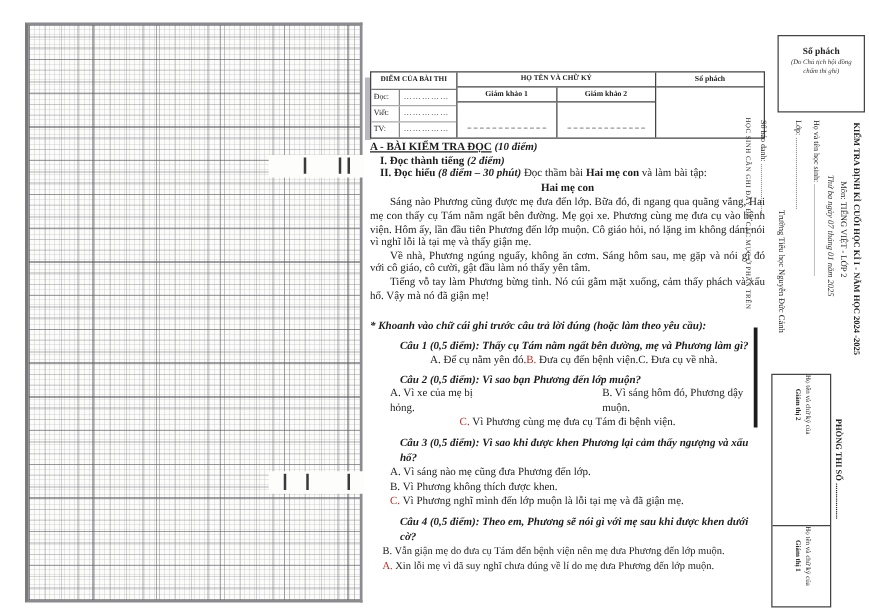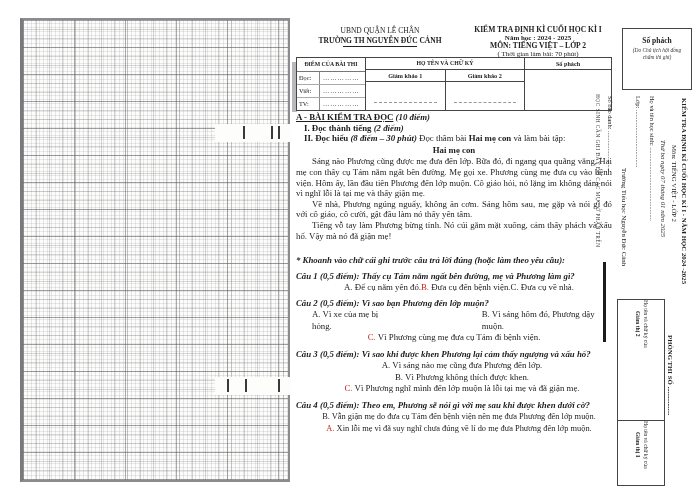--- a/index.html
+++ b/index.html
@@ -66,26 +66,26 @@
   .sec-a .u { text-decoration:underline; }
   .pts { font-style:italic; font-weight:bold; }
   .sec-i { font-weight:bold; padding-left:8px; }
   .sec-ii { padding-left:8px; }
   .b { font-weight:bold; }
   .story-title { text-align:center; font-weight:bold; margin:1px 0; }
   p.story { margin:0; text-indent:16px; text-align:justify; }
   .attribution { text-align:right; padding-right:52px; font-style:italic; color:#555; }
   .instruction { text-align:left; font-weight:bold; font-style:italic; margin-top:14px; }
   .q { margin-top:4px; }
-  .q-head { font-weight:bold; font-style:italic; line-height:12px; }
+  .q-head { font-weight:bold; font-style:italic; line-height:12px;margin-left:24px; }
   .opt-row { display:flex; justify-content:center; padding:0 6px 0 16px; line-height:11.5px; }
   .opt-row2 { display:flex; padding:0 0 0 16px; line-height:11.5px; }
   .opt-row2 .o2 { margin-left:86px; }
   .opt-center { text-align:center; line-height:11.5px; }
-  .opt-stack { padding-left:16px; line-height:11.8px; white-space:nowrap; overflow:hidden;text-align:center; }
+  .opt-stack { padding-left:16px; line-height:11.8px; white-space:nowrap; overflow:hidden; }
   .q4 .opt-stack { font-size:8.4px; padding-left:10px; }
 
   
   .vtext {
     position:absolute; writing-mode:vertical-rl; text-orientation:sideways;
     white-space:nowrap; color:#222;
   }
   .stub-note { left:595px; top:94px; font-size:5.5px; letter-spacing:.4px; color:#333; }
   .fold-line { position:absolute; left:603px; top:262px; width:3px; height:80px; background:#1c1c1c; }
   .sophach-box {
@@ -125,32 +125,20 @@
       <span class="tick" style="left:63px;"></span>
     </div>
     <div class="patch" style="left:192px; top:357px; width:76px; height:18px;">
       <span class="tick" style="left:12px;"></span>
       <span class="tick" style="left:30px;"></span>
       <span class="tick" style="left:63px;"></span>
     </div>
   </div>
   <div class="grid-side-bar"></div>
 
-  <div class="hdr">
-    <div class="hdr-left">
-      <div>UBND QUẬN LÊ CHÂN</div>
-      <div class="school">TRƯỜNG TH NGUYỄN ĐỨC CẢNH</div>
-    </div>
-    <div class="hdr-right">
-      <div class="t1">KIỂM TRA ĐỊNH KÌ CUỐI HỌC KÌ I</div>
-      <div class="t2">Năm học : 2024 - 2025</div>
-      <div class="t3">MÔN: TIẾNG VIỆT – LỚP 2</div>
-      <div class="t4">( Thời gian làm bài: 70 phút)</div>
-    </div>
-  </div>
 
   <div class="score-table">
     <div class="st-col1">
       <div class="st-h">ĐIỂM CỦA BÀI THI</div>
       <div class="st-row">
         <span class="lbl">Đọc:</span>
         <span class="dots">……………</span>
       </div>
       <div class="st-row">
         <span class="lbl">Viết:</span>

